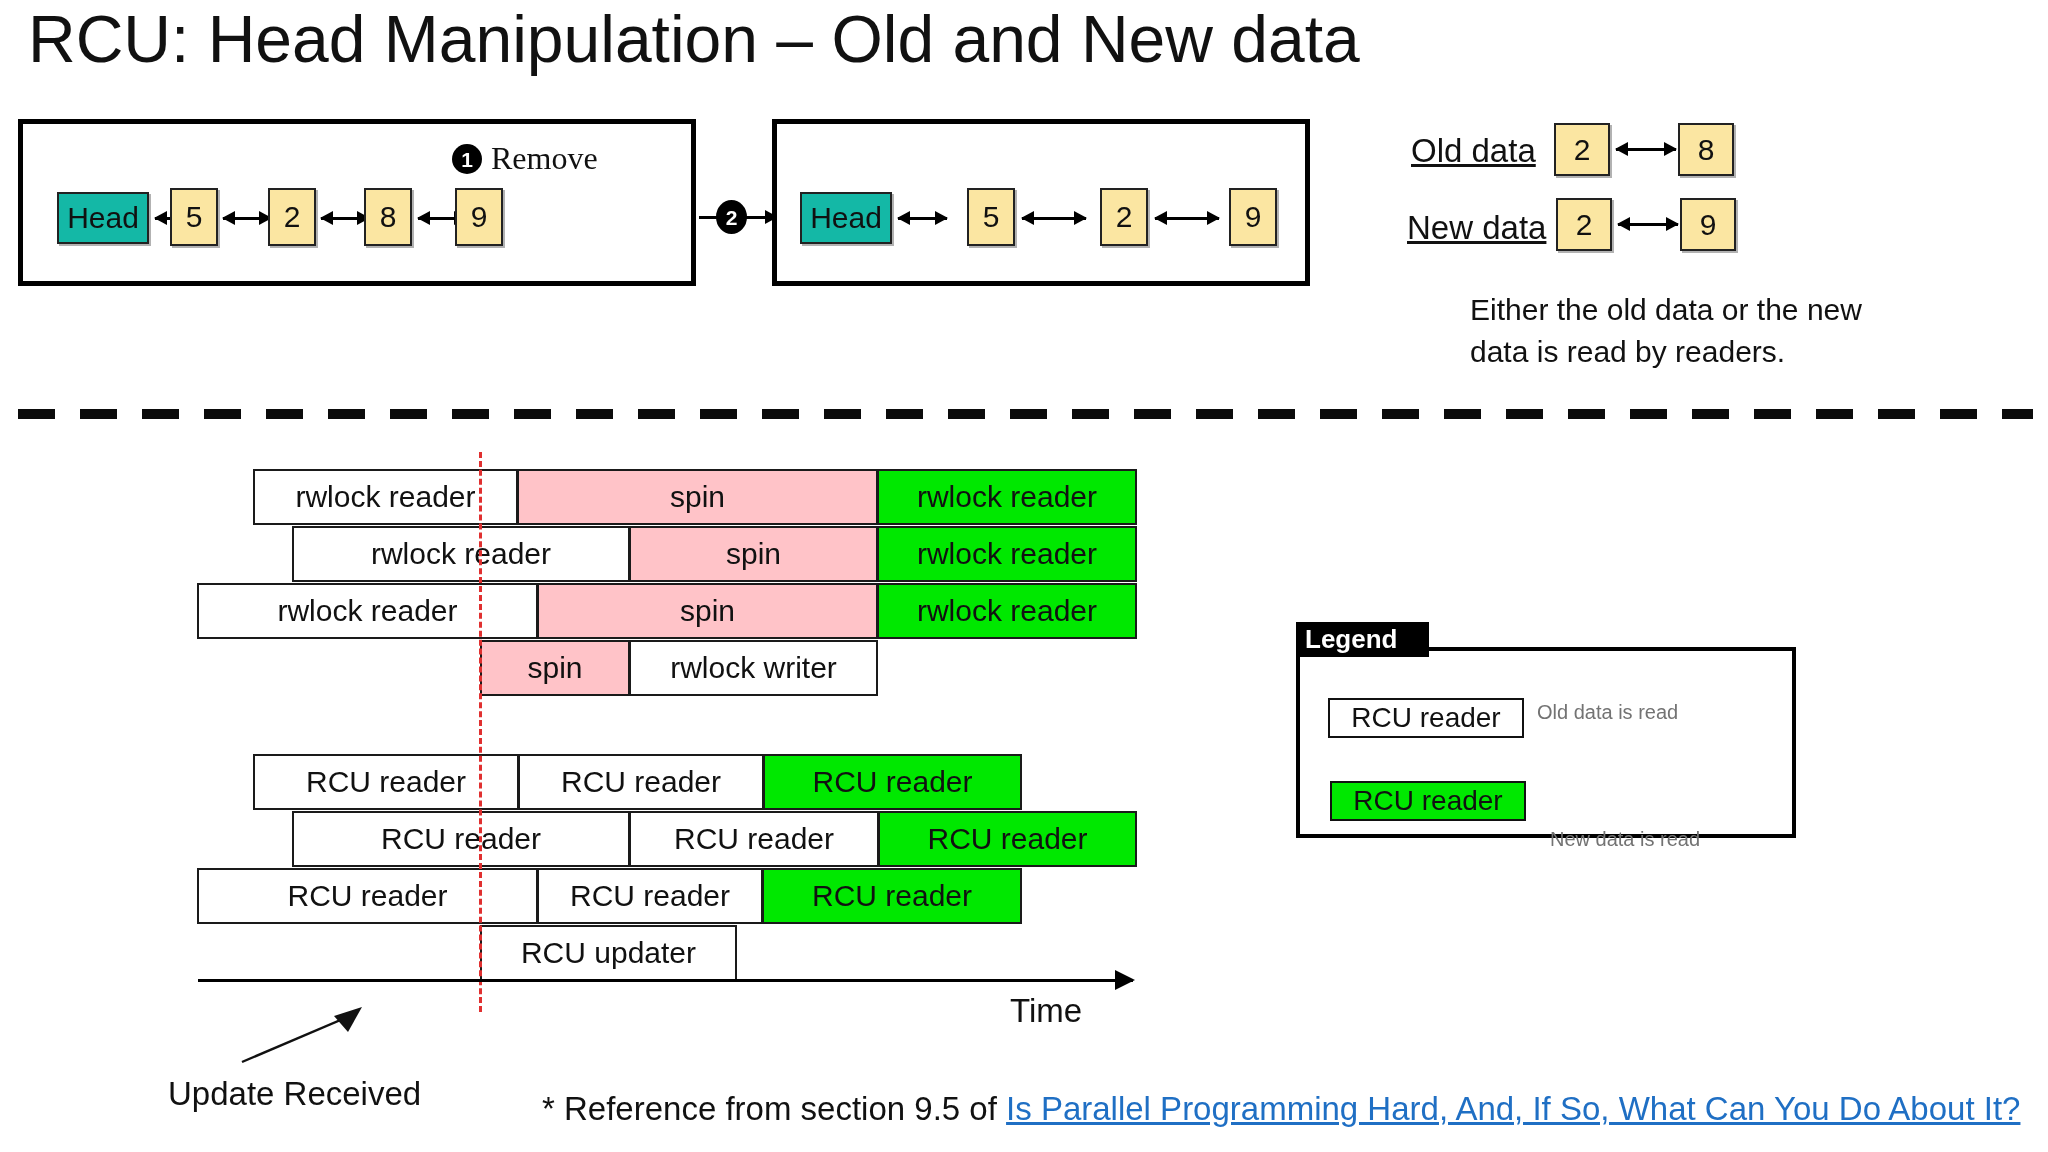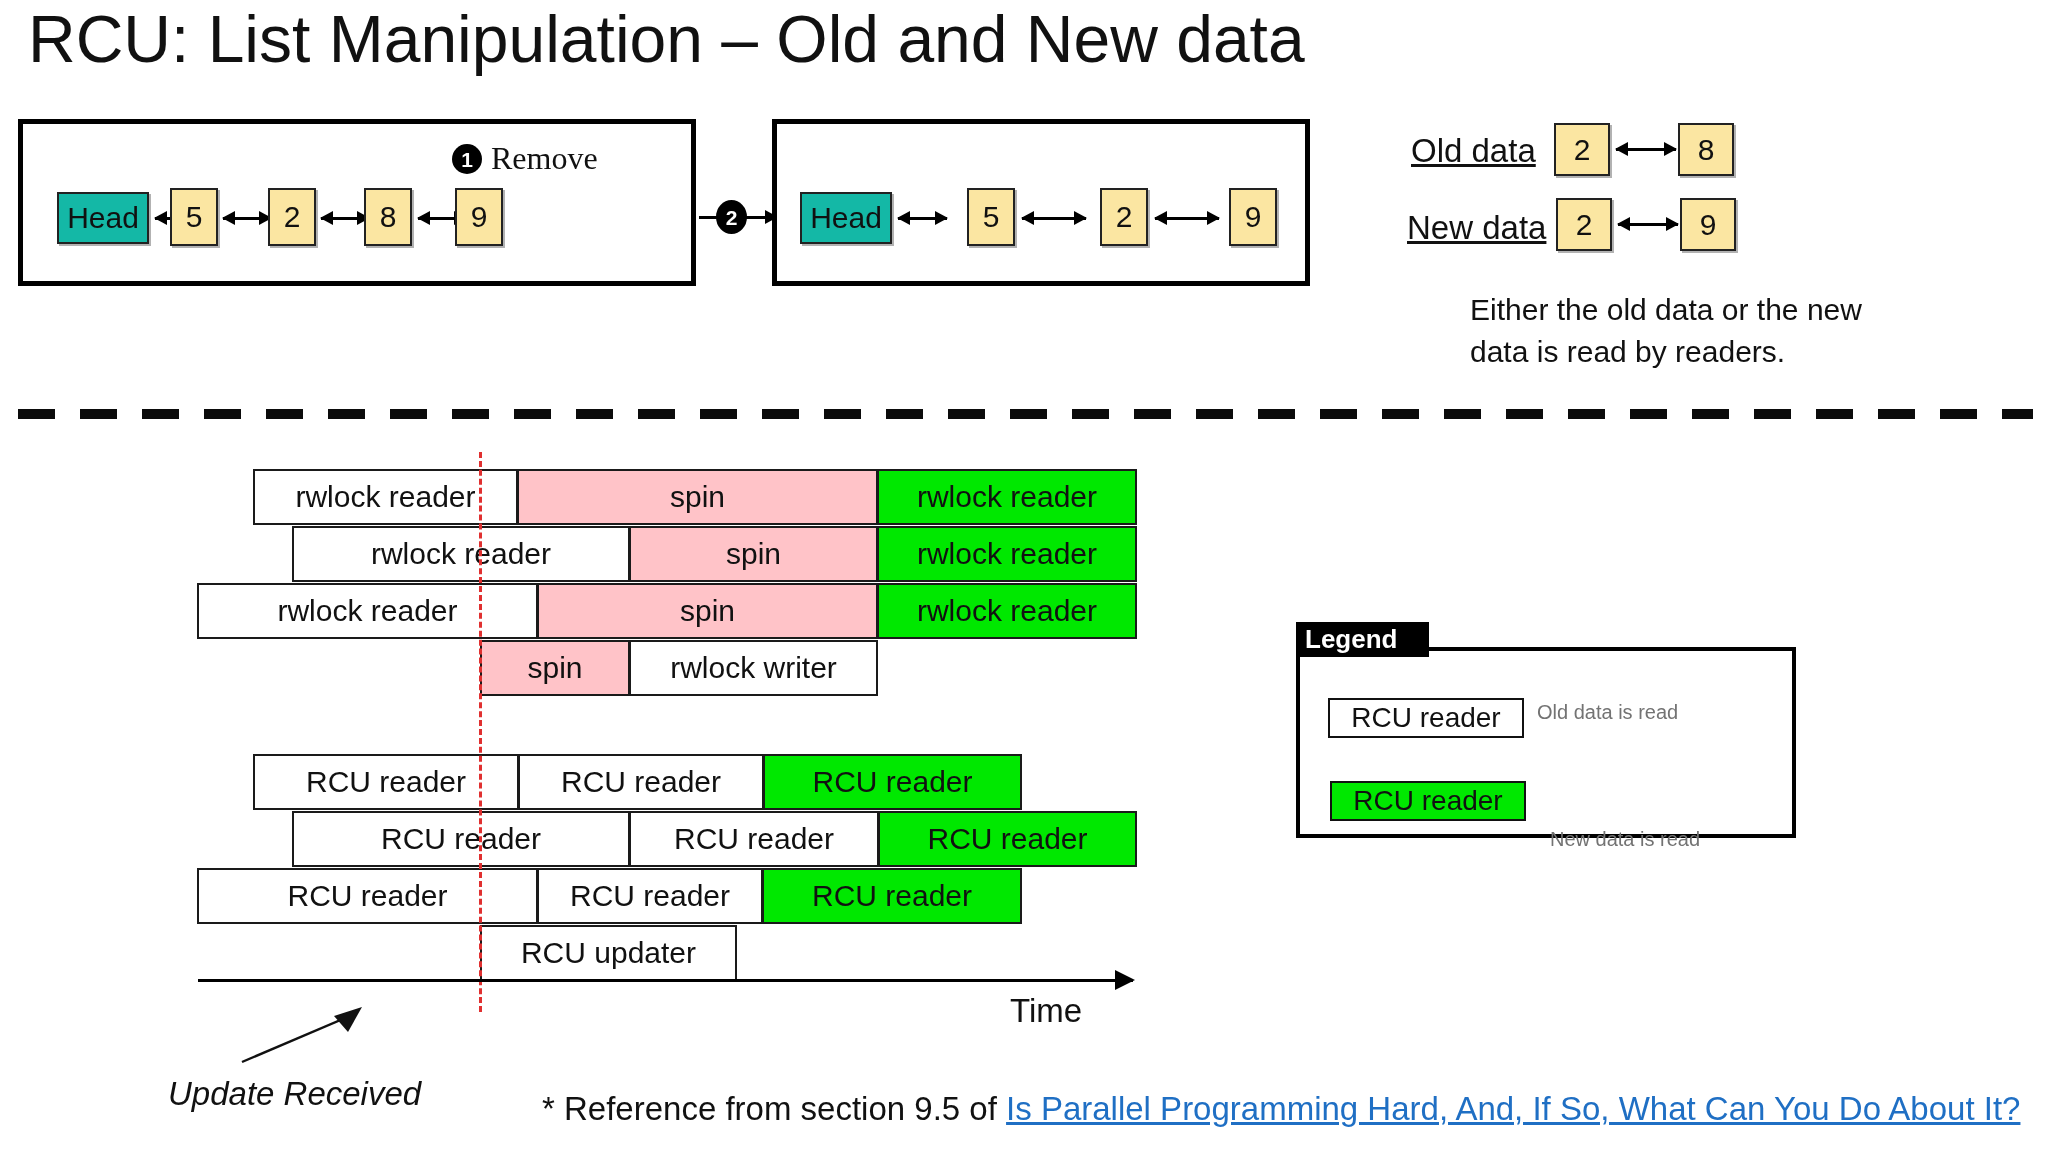--- a/index.html
+++ b/index.html
@@ -71,42 +71,42 @@
   
   #time-axis{left:198px;top:979px;width:935px;height:3px;background:#000;}
   #time-axis::after{
     content:"";position:absolute;right:-2px;top:-9px;width:0;height:0;
     border-top:10px solid transparent;border-bottom:10px solid transparent;
     border-left:20px solid #000;
   }
   #time-label{left:1010px;top:992px;font-size:33px;color:#111;}
 
   
-  #update-label{left:168px;top:1075px;font-size:33px;color:#111;white-space:nowrap;font-style:italic;}
+  #update-label{left:168px;top:1075px;font-size:33px;color:#111;white-space:nowrap;}
   #update-arrow{left:238px;top:1004px;width:130px;height:62px;}
 
   
   #legend-box{left:1296px;top:647px;width:500px;height:191px;
     border:4px solid #000;background:#fff;box-sizing:border-box;}
   #legend-title{left:1296px;top:622px;width:133px;height:35px;background:#000;color:#fff;
     font-size:26px;font-weight:700;display:flex;align-items:center;padding-left:9px;box-sizing:border-box;}
   .lg-sample{
     box-sizing:border-box;border:2px solid #111;height:40px;width:196px;
     display:flex;align-items:center;justify-content:center;font-size:28px;color:#111;
   }
   .lg-text{font-size:20px;color:#737373;white-space:nowrap;}
 
   
   #footer{left:542px;top:1090px;font-size:33px;color:#111;white-space:nowrap;}
   #footer .lnk{color:#1f6fc4;text-decoration:underline;}
 </style>
 </head>
 <body>
 
-<div class="abs" id="page-title">RCU: List Manipulation – Old and New data</div>
+<div class="abs" id="page-title">RCU: Head Manipulation – Old and New data</div>
 
 <div class="abs list-panel" style="left:18px;top:119px;width:678px;height:167px;"></div>
 
 <div class="abs badge" style="left:452px;top:144px;width:30px;height:30px;">1</div>
 <div class="abs step-label" style="left:491px;top:140px;">Remove</div>
 
 <div class="abs node head" style="left:57px;top:192px;width:92px;height:52px;">Head</div>
 <div class="abs dbl-arrow" style="left:155px;top:217px;width:49px;"></div>
 <div class="abs node val" style="left:170px;top:188px;width:48px;height:58px;">5</div>
 <div class="abs dbl-arrow" style="left:223px;top:217px;width:48px;"></div>

